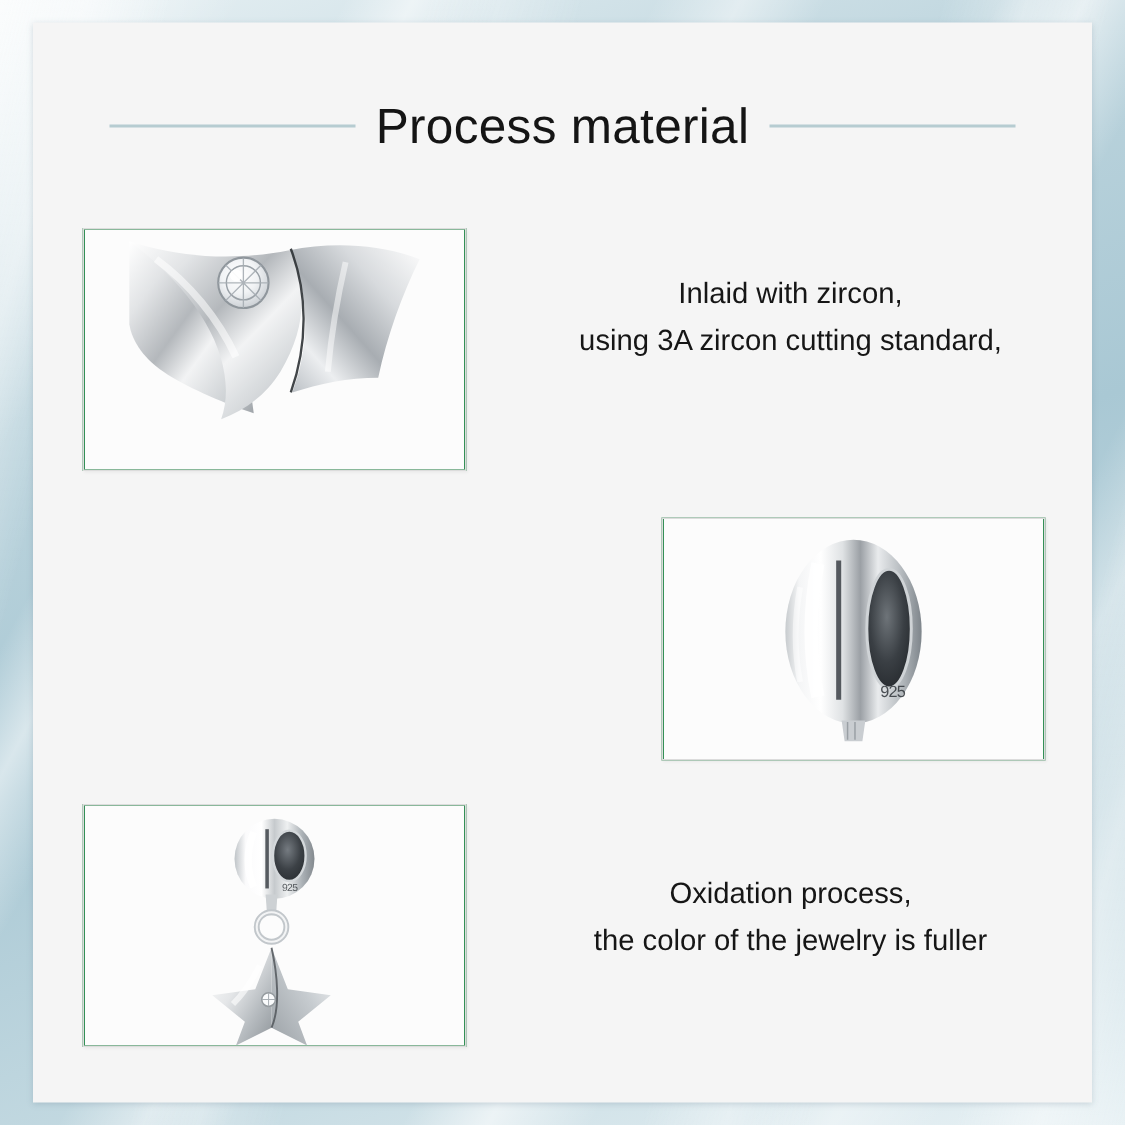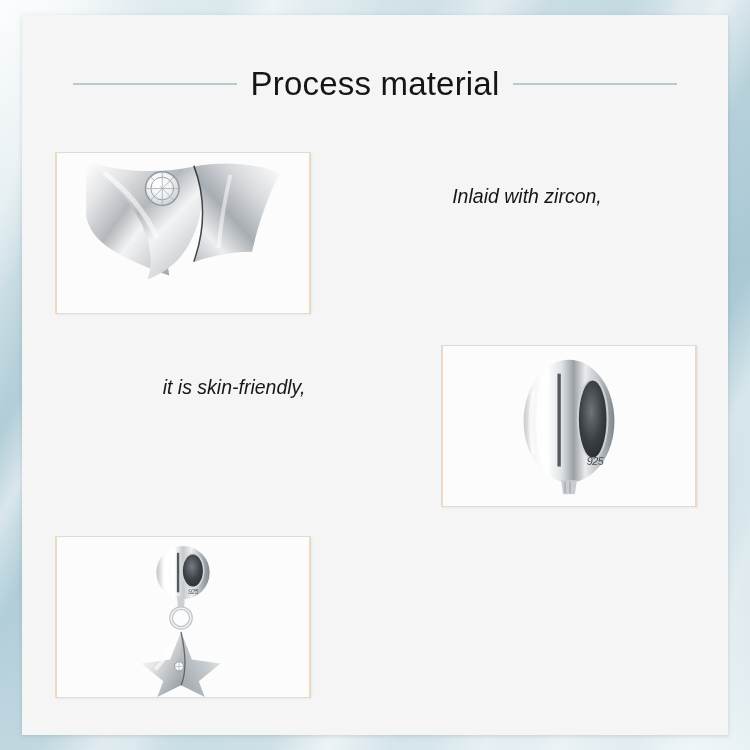--- a/index.html
+++ b/index.html
@@ -59,36 +59,35 @@
   .rule.left  { margin-right:14px; }
   .rule.right { margin-left:14px; }
   #page-title {
     font-size:33px; font-weight:400; color:#151515;
     letter-spacing:.2px; white-space:nowrap;
     line-height:1;
   }
 
   .photo-frame {
     position:absolute;
-    background:#fdba74;
+    background:#15803d;
     border:1px solid #dcdcdc;
     box-shadow:1px 1px 2px rgba(0,0,0,.05);
     overflow:hidden;
-    font-style:italic;
   }
 
   .caption {
     position:absolute;
     text-align:center;
     color:#161616;
     font-size:19.5px;
     line-height:1.58;
     white-space:nowrap;
   }
-  .caption .ln { display:block;font-style:italic; }
+  .caption .ln { display:block; }
 
   
   #frame-zircon  { left:33px;  top:137px; width:256px; height:162px; }
   #caption-zircon{ left:325px; top:166px; width:360px; }
 
   
   #frame-bead    { left:419px; top:330px; width:256px; height:162px; }
   #caption-bead  { left:22px;  top:357px; width:380px; }
 
   
@@ -152,24 +151,24 @@
       <circle cx="107" cy="36" r="11.5" fill="none" stroke="#9aa1a7" stroke-width="1"></circle>
       <g stroke="#a6adb3" stroke-width=".9" opacity=".9">
         <path d="M107 19 L107 53 M90 36 L124 36 M95 24 L119 48 M119 24 L95 48"></path>
       </g>
       <circle cx="102" cy="31" r="4" fill="#ffffff" opacity=".95"></circle>
     </svg>
   </div>
 
   <div class="caption" id="caption-zircon">
     <span class="ln">Inlaid with zircon,</span>
+    <span class="ln">using 3A zircon cutting standard,</span>
   </div>
 
   <div class="caption" id="caption-bead">
-    <span class="ln">it is skin-friendly,</span>
   </div>
 
   <div class="photo-frame" id="frame-bead">
     <svg viewBox="0 0 256 162">
       <defs>
         <linearGradient id="b-body" x1="0" y1="0" x2="1" y2="0">
           <stop offset="0" stop-color="#c7cbce"></stop>
           <stop offset=".10" stop-color="#f4f5f6"></stop>
           <stop offset=".26" stop-color="#ffffff"></stop>
           <stop offset=".42" stop-color="#dfe2e4"></stop>
@@ -248,14 +247,18 @@
       <path d="M126 96 L137 124 L166 128 L144 146 L150 162 L126 150 Z" fill="url(#s-star2)"></path>
       <path d="M126 96 L115 124 L86 128 L108 146 L102 162 L126 150 Z" fill="url(#s-star1)"></path>
       <path d="M126 96 C130 114 132 136 126 150" stroke="#52575c" stroke-width="1.3" fill="none" opacity=".85"></path>
       <path d="M118 108 C112 120 106 128 100 134" stroke="#ffffff" stroke-width="4" fill="none" opacity=".6"></path>
 
       <circle cx="124" cy="131" r="4.6" fill="#fafbfc" stroke="#959b9f" stroke-width="1"></circle>
       <path d="M124 126.5 L124 135.5 M119.5 131 L128.5 131" stroke="#a9afb4" stroke-width=".7"></path>
     </svg>
   </div>
 
+  <div class="caption" id="caption-star">
+    <span class="ln">Oxidation process,</span>
+    <span class="ln">the color of the jewelry is fuller</span>
+  </div>
 
 </div>
 
 </body></html>

